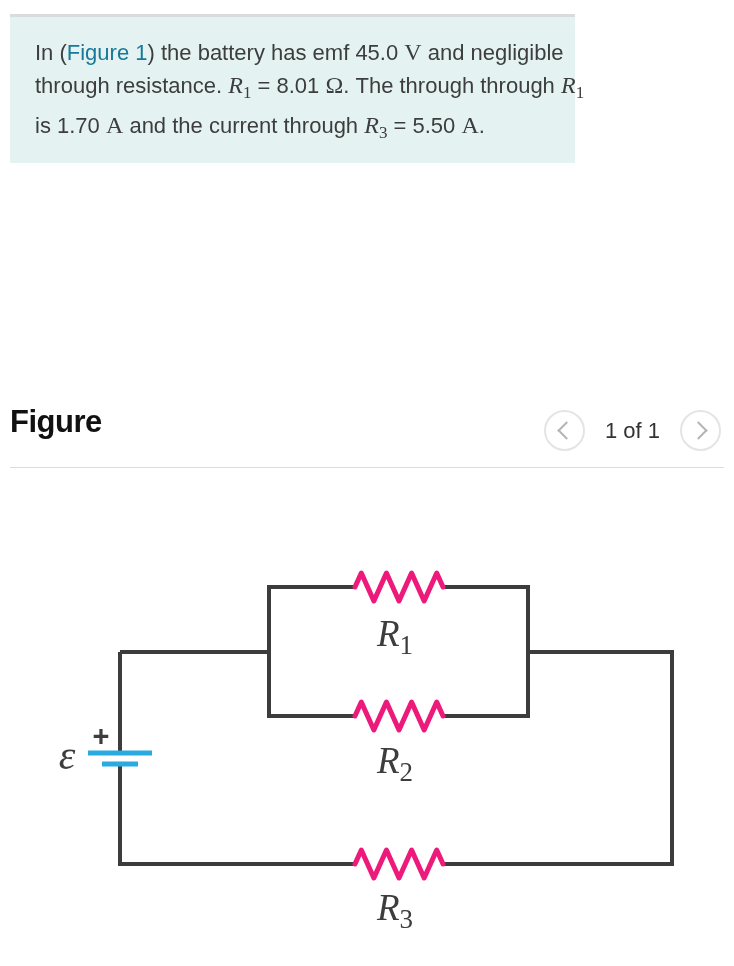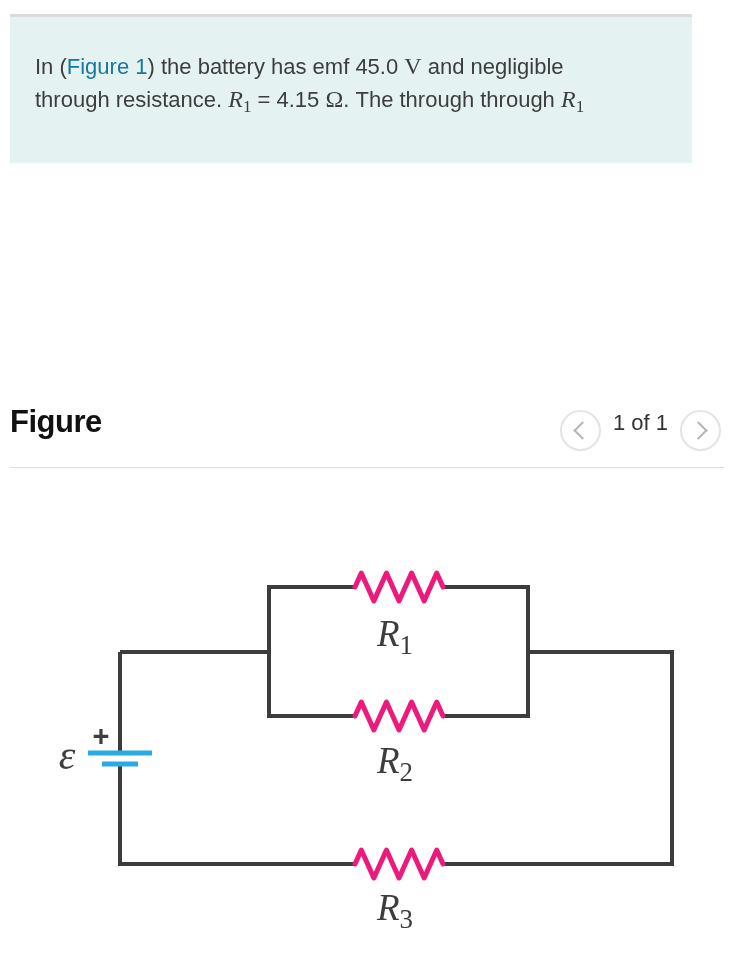--- a/index.html
+++ b/index.html
@@ -1,32 +1,32 @@
 <!DOCTYPE html>
 <html><head>
 <meta charset="utf-8">
 <style>
   html,body{margin:0;padding:0;background:#fff;}
   .screen{position:relative;width:734px;height:966px;background:#fff;overflow:hidden;
           font-family:"Liberation Sans",sans-serif;}
 
   
-  .problem-box{position:absolute;left:10px;top:14px;width:682px;height:149px;
+  .problem-box{position:absolute;left:10px;top:14px;width:565px;height:149px;
                box-sizing:border-box;background:#e4f3f2;border-top:3px solid #d8dcdc;
-               padding:33px 18px 0 25px;}
+               padding:19px 18px 0 25px;}
   .pline{margin:0;font-size:22px;line-height:32px;color:#3d3d3d;white-space:nowrap;}
   .link{color:#17789a;text-decoration:none;cursor:pointer;}
   .math{font-family:"Liberation Serif",serif;font-size:24px;}
   .mathit{font-family:"Liberation Serif",serif;font-style:italic;font-size:24px;}
   .msub{font-family:"Liberation Serif",serif;font-size:17px;vertical-align:-5px;}
 
   
   .figure-title{position:absolute;left:10px;top:404px;margin:0;font-size:31px;
                 font-weight:bold;color:#111;letter-spacing:-0.5px;}
-  .pager{position:absolute;top:410px;right:13px;display:flex;align-items:flex-start;gap:12px;}
+  .pager{position:absolute;top:410px;right:13px;display:flex;align-items:center;gap:20px;}
   .pager-btn{width:41px;height:41px;border-radius:50%;border:2px solid #e4e4e4;
              background:#fff;display:flex;align-items:center;justify-content:center;
              cursor:pointer;padding:0;}
   .chev{display:inline-block;width:11px;height:11px;
         border-left:2.5px solid #b5b5b5;border-bottom:2.5px solid #b5b5b5;}
   .chev-left{transform:rotate(45deg);margin-left:4px;}
   .chev-right{transform:rotate(225deg);margin-right:4px;}
   .pager-label{font-size:22px;color:#333;}
 
   .divider{position:absolute;left:10px;top:467px;width:714px;height:0;
@@ -42,21 +42,22 @@
   .t-r{font-family:"Liberation Serif",serif;font-style:italic;font-size:37px;fill:#3d3d3d;}
   .t-rsub{font-family:"Liberation Serif",serif;font-style:normal;font-size:27px;fill:#3d3d3d;}
 </style>
 </head>
 <body>
 
 <div class="screen">
 
   <section class="problem-box">
     <p class="pline"><span>In (</span><a class="link">Figure 1</a><span>) the battery has emf 45.0 </span><span class="math">V</span><span> and negligible</span></p>
-    <p class="pline"><span>through resistance. </span><span class="mathit">R</span><span class="msub">1</span><span> = 4.15 </span><span class="math">Ω</span><span>. The through through </span><span class="mathit">R</span><span class="msub">1</span></p>
+    <p class="pline"><span>through resistance. </span><span class="mathit">R</span><span class="msub">1</span><span> = 8.01 </span><span class="math">Ω</span><span>. The through through </span><span class="mathit">R</span><span class="msub">1</span></p>
+    <p class="pline"><span>is 1.70 </span><span class="math">A</span><span> and the current through </span><span class="mathit">R</span><span class="msub">3</span><span> = 5.50 </span><span class="math">A</span><span>.</span></p>
   </section>
 
   <h2 class="figure-title">Figure</h2>
   <div class="pager">
     <button class="pager-btn">
         <span class="chev chev-left"></span>
       </button>
     <span class="pager-label">1 of 1</span>
     <button class="pager-btn">
         <span class="chev chev-right"></span>

